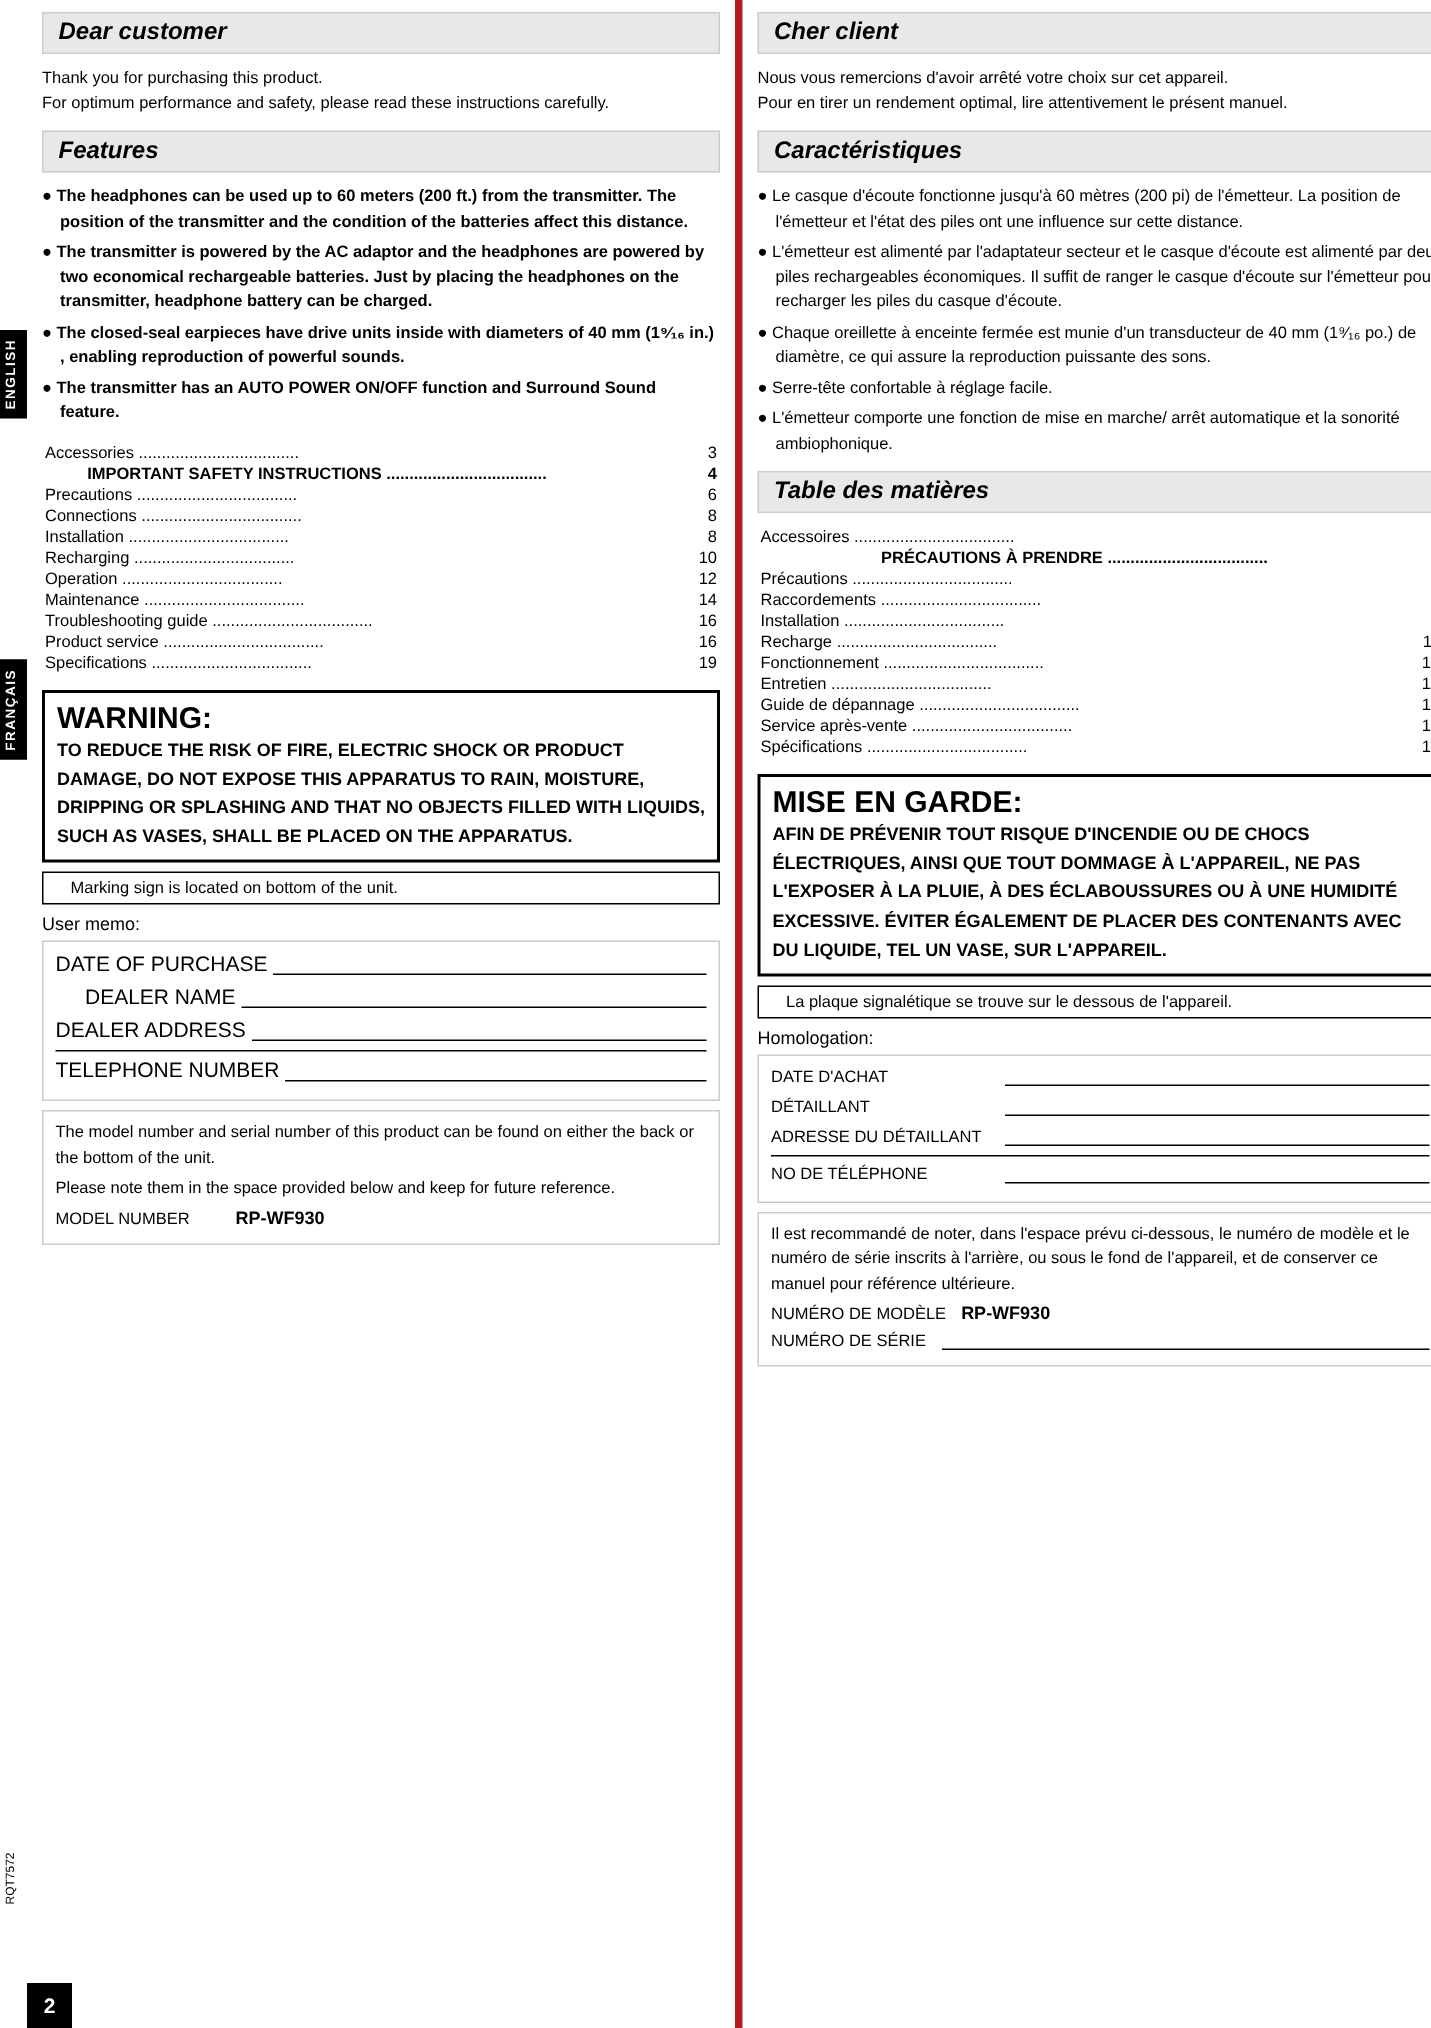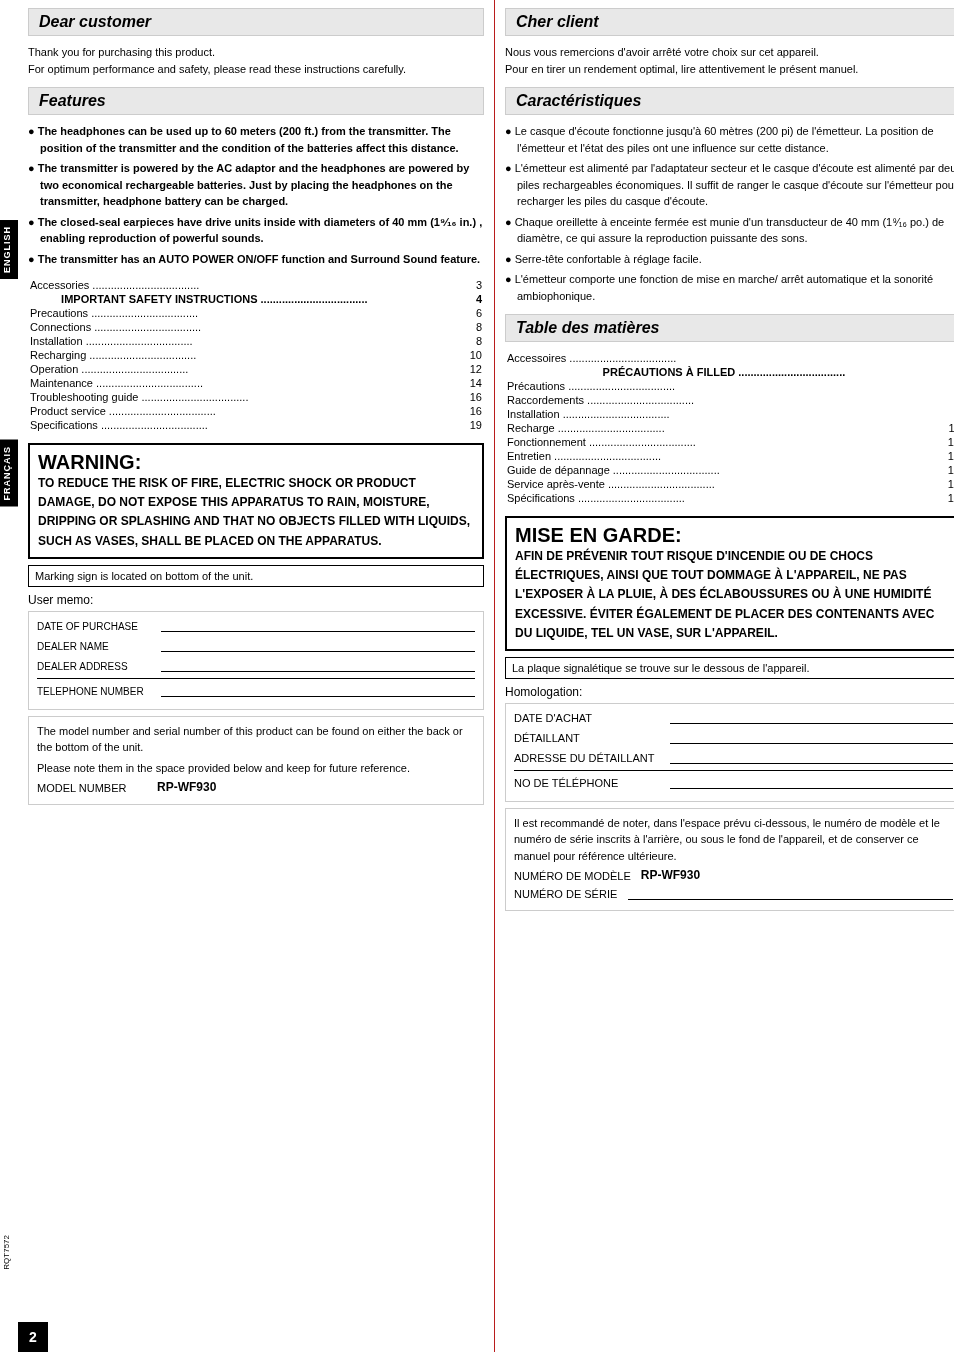--- a/index.html
+++ b/index.html
@@ -74,21 +74,21 @@
     }
 
     .main-content {
       display: flex;
       flex: 1;
       margin-left: 18px;
     }
 
     .left-col {
       width: 477px;
-      border-right: 1px solid #b91c1c;
+      border-right: 5px solid #b91c1c;
       padding: 8px 10px;
     }
 
     .right-col {
       width: 477px;
       padding: 8px 10px;
     }
 
     .section-header {
       background: #e8e8e8;
@@ -161,21 +161,21 @@
 
     .warning-text {
       font-size: 12px;
       font-weight: bold;
       text-transform: uppercase;
       line-height: 1.6;
     }
 
     .marking-box {
       border: 1px solid #000;
-      padding: 4px 6px;
+      padding: 4px 18px;
       margin-bottom: 6px;
       font-size: 11px;
     }
 
     .user-memo-section {
       margin-bottom: 6px;
     }
 
     .user-memo-title {
       font-size: 12px;
@@ -195,21 +195,22 @@
       border-bottom: 1px solid #000;
       padding-bottom: 2px;
     }
 
     .memo-form-row.no-border {
       border-bottom: none;
     }
 
     .memo-label {
       min-width: 120px;
-      font-size: 10px;
+      font-size: 14px;
+      text-align: right;
     }
 
     .memo-line {
       flex: 1;
       border-bottom: 1px solid #000;
       height: 14px;
       margin-left: 4px;
     }
 
     .model-section {
@@ -469,21 +470,21 @@
     <div class="section-header">
       <h2>Table des matières</h2>
     </div>
     <table class="toc-table">
       <tbody id="toc-right-body">
           <tr>
       <td>Accessoires ...................................</td>
       <td>3</td>
     </tr>
           <tr class="toc-row-bold">
-      <td>PRÉCAUTIONS À FILLED ...................................</td>
+      <td>PRÉCAUTIONS À PRENDRE ...................................</td>
       <td>4</td>
     </tr>
           <tr>
       <td>Précautions ...................................</td>
       <td>7</td>
     </tr>
           <tr>
       <td>Raccordements ...................................</td>
       <td>9</td>
     </tr>

